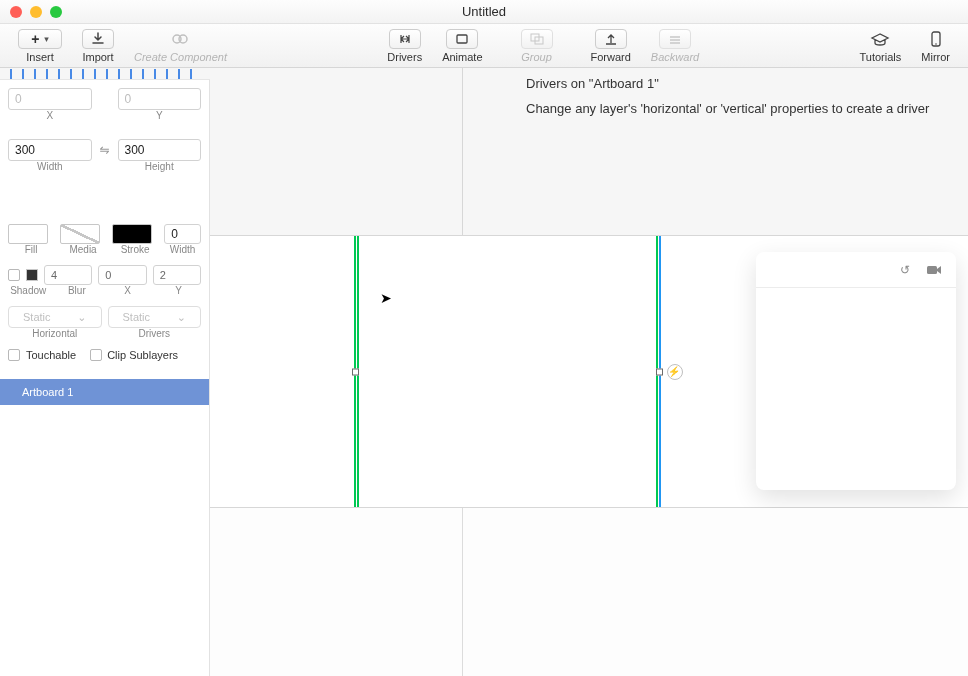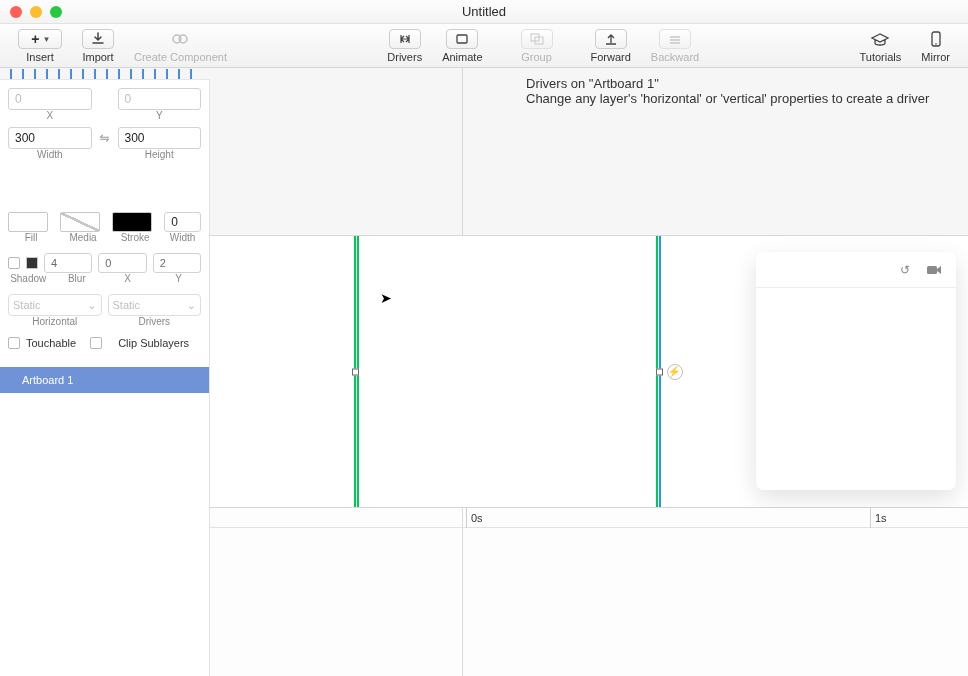--- a/index.html
+++ b/index.html
@@ -8,57 +8,57 @@
   
   .titlebar { height: 24px; display: flex; align-items: center; padding: 0 10px; background: linear-gradient(#fdfdfd,#f3f3f3); border-bottom: 1px solid #e2e2e2; }
   .traffic { display: flex; gap: 8px; }
   .tl-dot { width: 12px; height: 12px; border-radius: 50%; }
   .red { background:#ff5f57; } .yel { background:#ffbd2e; } .grn { background:#28c940; }
   .title { position:absolute; left:0; right:0; text-align:center; font-size:13px; color:#2b2b2b; }
 
   
   .toolbar { height: 44px; display:flex; align-items:center; padding:0 8px; background:linear-gradient(#fdfdfd,#f1f1f1); border-bottom:1px solid #d6d6d6; }
   .tool { display:flex; flex-direction:column; align-items:center; justify-content:center; padding:0 10px; gap:2px; color:#333; cursor:pointer; }
-  .tool.disabled { color:#b4b4b4; }
+  .tool.disabled { color:#b4b4b4;font-style:italic; }
   .tool .ico { height:20px; display:flex; align-items:center; justify-content:center; min-width:28px; }
   .tool .lbl { font-size:11px; }
   .spacer { flex:1; }
   .btn-plate { width:32px; height:20px; border:1px solid #cdcdcd; border-radius:4px; background:linear-gradient(#ffffff,#f2f2f2); display:flex; align-items:center; justify-content:center; }
   .btn-plate.split { width:44px; justify-content:center; gap:2px; }
   .btn-plate .caret { font-size:9px; color:#555; margin-left:3px; }
 
   
   .alignbar { height:12px; border-bottom:1px solid #e6e6e6; display:flex; gap:10px; padding:0 10px; align-items:center; }
   .alignbar .ai { width:14px; height:10px; border-left:2px solid #2b78e4; border-right:2px solid #2b78e4; position:relative; opacity:0.85; }
 
   
   .leftpanel { position:absolute; left:0; top:80px; width:210px; bottom:0; background:#ffffff; border-right:1px solid #e2e2e2; display:flex; flex-direction:column; }
   .lp-pad { padding:8px 8px 4px; }
   .row { display:flex; gap:6px; align-items:center; }
-  .mt6{margin-top:6px;} .mt10{margin-top:10px;}
+  .mt6{margin-top:18px;} .mt10{margin-top:10px;}
   .ifield { flex:1; height:22px; border:1px solid #d2d2d2; border-radius:3px; padding:0 6px; font-size:12px; color:#bdbdbd; background:#fff; display:flex; align-items:center; }
   .ifield.active { color:#222; }
   .sublab { text-align:center; font-size:10px; color:#888; flex:1; }
   .link-icon { width:14px; text-align:center; color:#9a9a9a; }
   .select { height:24px; border:1px solid #d2d2d2; border-radius:4px; background:#fff; display:flex; align-items:center; padding:0 8px; font-size:13px; flex:1; }
   .select-caret { width:22px; height:24px; background:#2a7cff; border-radius:4px; color:#fff; display:flex; align-items:center; justify-content:center; font-size:10px; }
   .swatch { width:40px; height:20px; border:1px solid #c7c7c7; background:#fff; border-radius:2px; }
   .swatch.dark { background:#000; }
   .swatch.diag { background:linear-gradient(to top right,#fff 46%,#c7c7c7 46%,#c7c7c7 54%,#fff 54%); }
   .chip { height:20px; border:1px solid #d2d2d2; border-radius:3px; padding:0 6px; display:flex; align-items:center; font-size:11px; color:#6a6a6a; }
   .cb { width:12px; height:12px; border:1px solid #b8b8b8; border-radius:2px; display:inline-block; }
-  .dropdown { flex:1; height:22px; border:1px solid #dedede; border-radius:4px; display:flex; align-items:center; justify-content:space-between; padding:0 4px; font-size:11px; color:#bfbfbf; }
+  .dropdown { flex:1; height:22px; border:1px solid #dedede; border-radius:4px; display:flex; align-items:center; justify-content:space-between; padding:0 14px; font-size:11px; color:#bfbfbf; }
   .layer-item { height:26px; background:#6f93d6; color:#fff; font-size:11px; display:flex; align-items:center; padding-left:22px; }
 
   
   .mainwrap { position:absolute; left:210px; right:0; top:68px; bottom:0; display:flex; flex-direction:column; }
   .drivers-pane { height:168px; background:#f6f6f6; border-bottom:1px solid #d7d7d7; position:relative; }
   .drivers-pane .sep { position:absolute; top:0; bottom:0; left:252px; width:1px; background:#d7d7d7; }
   .drivers-text { position:absolute; left:316px; top:8px; font-size:13px; color:#333; }
-  .drivers-text .line2 { margin-top:0; }
+  .drivers-text .line2 { margin-top:10px; }
 
   .canvas { height:272px; background:#ffffff; border-bottom:1px solid #d7d7d7; position:relative; }
   .artboard { position:absolute; left:144px; top:0; width:307px; height:100%; background:#ffffff; }
   .edge { position:absolute; top:0; bottom:0; width:6px; }
   .edge .stripe { position:absolute; top:0; bottom:0; width:2px; }
   .edge-left { left:0; } .edge-right { right:0; }
   .edge-left .s1 { left:0; background:#00c853; } .edge-left .s2 { left:3px; background:#00c853; }
   .edge-right .s1 { right:0; background:#2196f3; } .edge-right .s2 { right:3px; background:#00c853; }
   .handle { position:absolute; width:7px; height:7px; background:#fff; border:1px solid #6b6b6b; top:50%; transform:translateY(-50%); }
   .handle.l { left:-2px; } .handle.r { right:-2px; }
@@ -297,21 +297,21 @@
     <div class="row">
       <div class="sublab">Horizontal</div>
       <div class="sublab">Drivers</div>
     </div>
 
     <div class="row mt10" style="gap:14px">
       <label style="display:flex;gap:6px;align-items:center;font-size:11px;color:#333">
           <span class="cb"></span>
           <span>Touchable</span>
         </label>
-      <label style="display:flex;gap:16px;align-items:center;font-size:11px;color:#333">
+      <label style="display:flex;gap:5px;align-items:center;font-size:11px;color:#333">
           <span class="cb"></span>
           <span>Clip Sublayers</span>
         </label>
     </div>
   </div>
 
   <div style="height:14px"></div>
   <div class="layer-item">
       <span>Artboard 1</span>
     </div>
@@ -351,19 +351,15 @@
               <rect x="1" y="2" width="10" height="8" rx="1.5" fill="#8a8a8a"></rect>
               <path d="M11 5l4-3v8l-4-3z" fill="#8a8a8a"></path>
             </svg>
           </span>
       </div>
     </div>
   </div>
 
   <div class="timeline">
     <div class="sep"></div>
-    <div class="ruler">
-      <div class="tick" style="left:256px">0s</div>
-      <div class="tick" style="left:660px">1s</div>
-    </div>
   </div>
 
 </div>
 
 </body></html>

